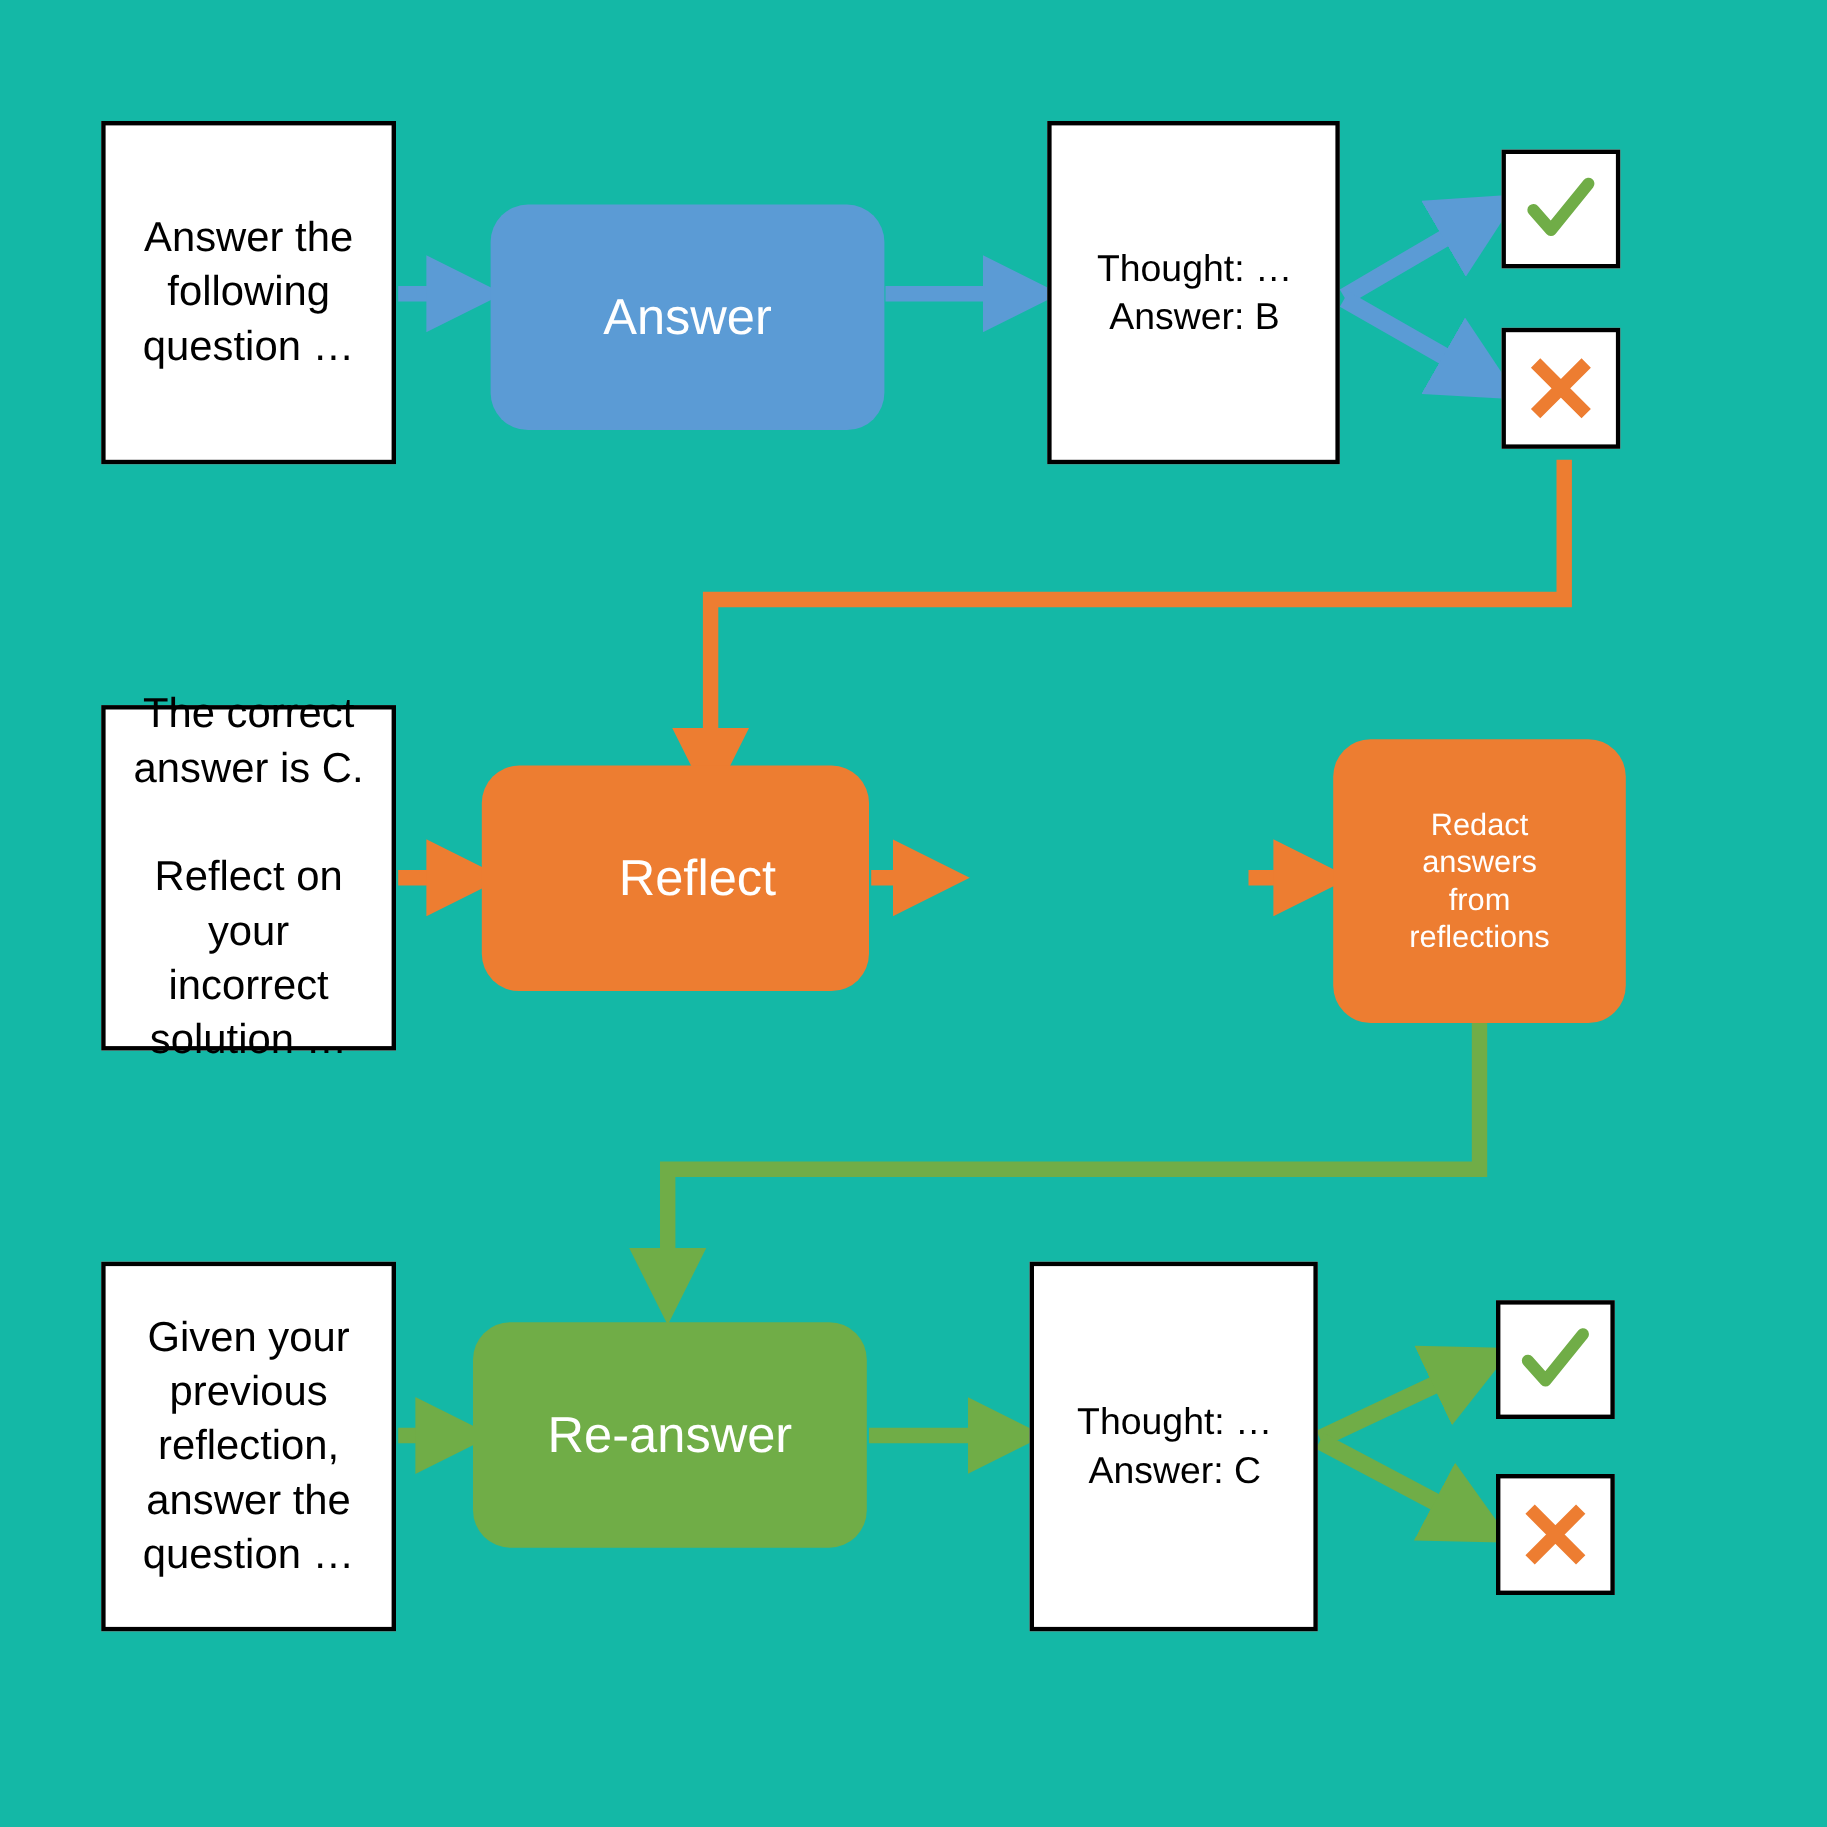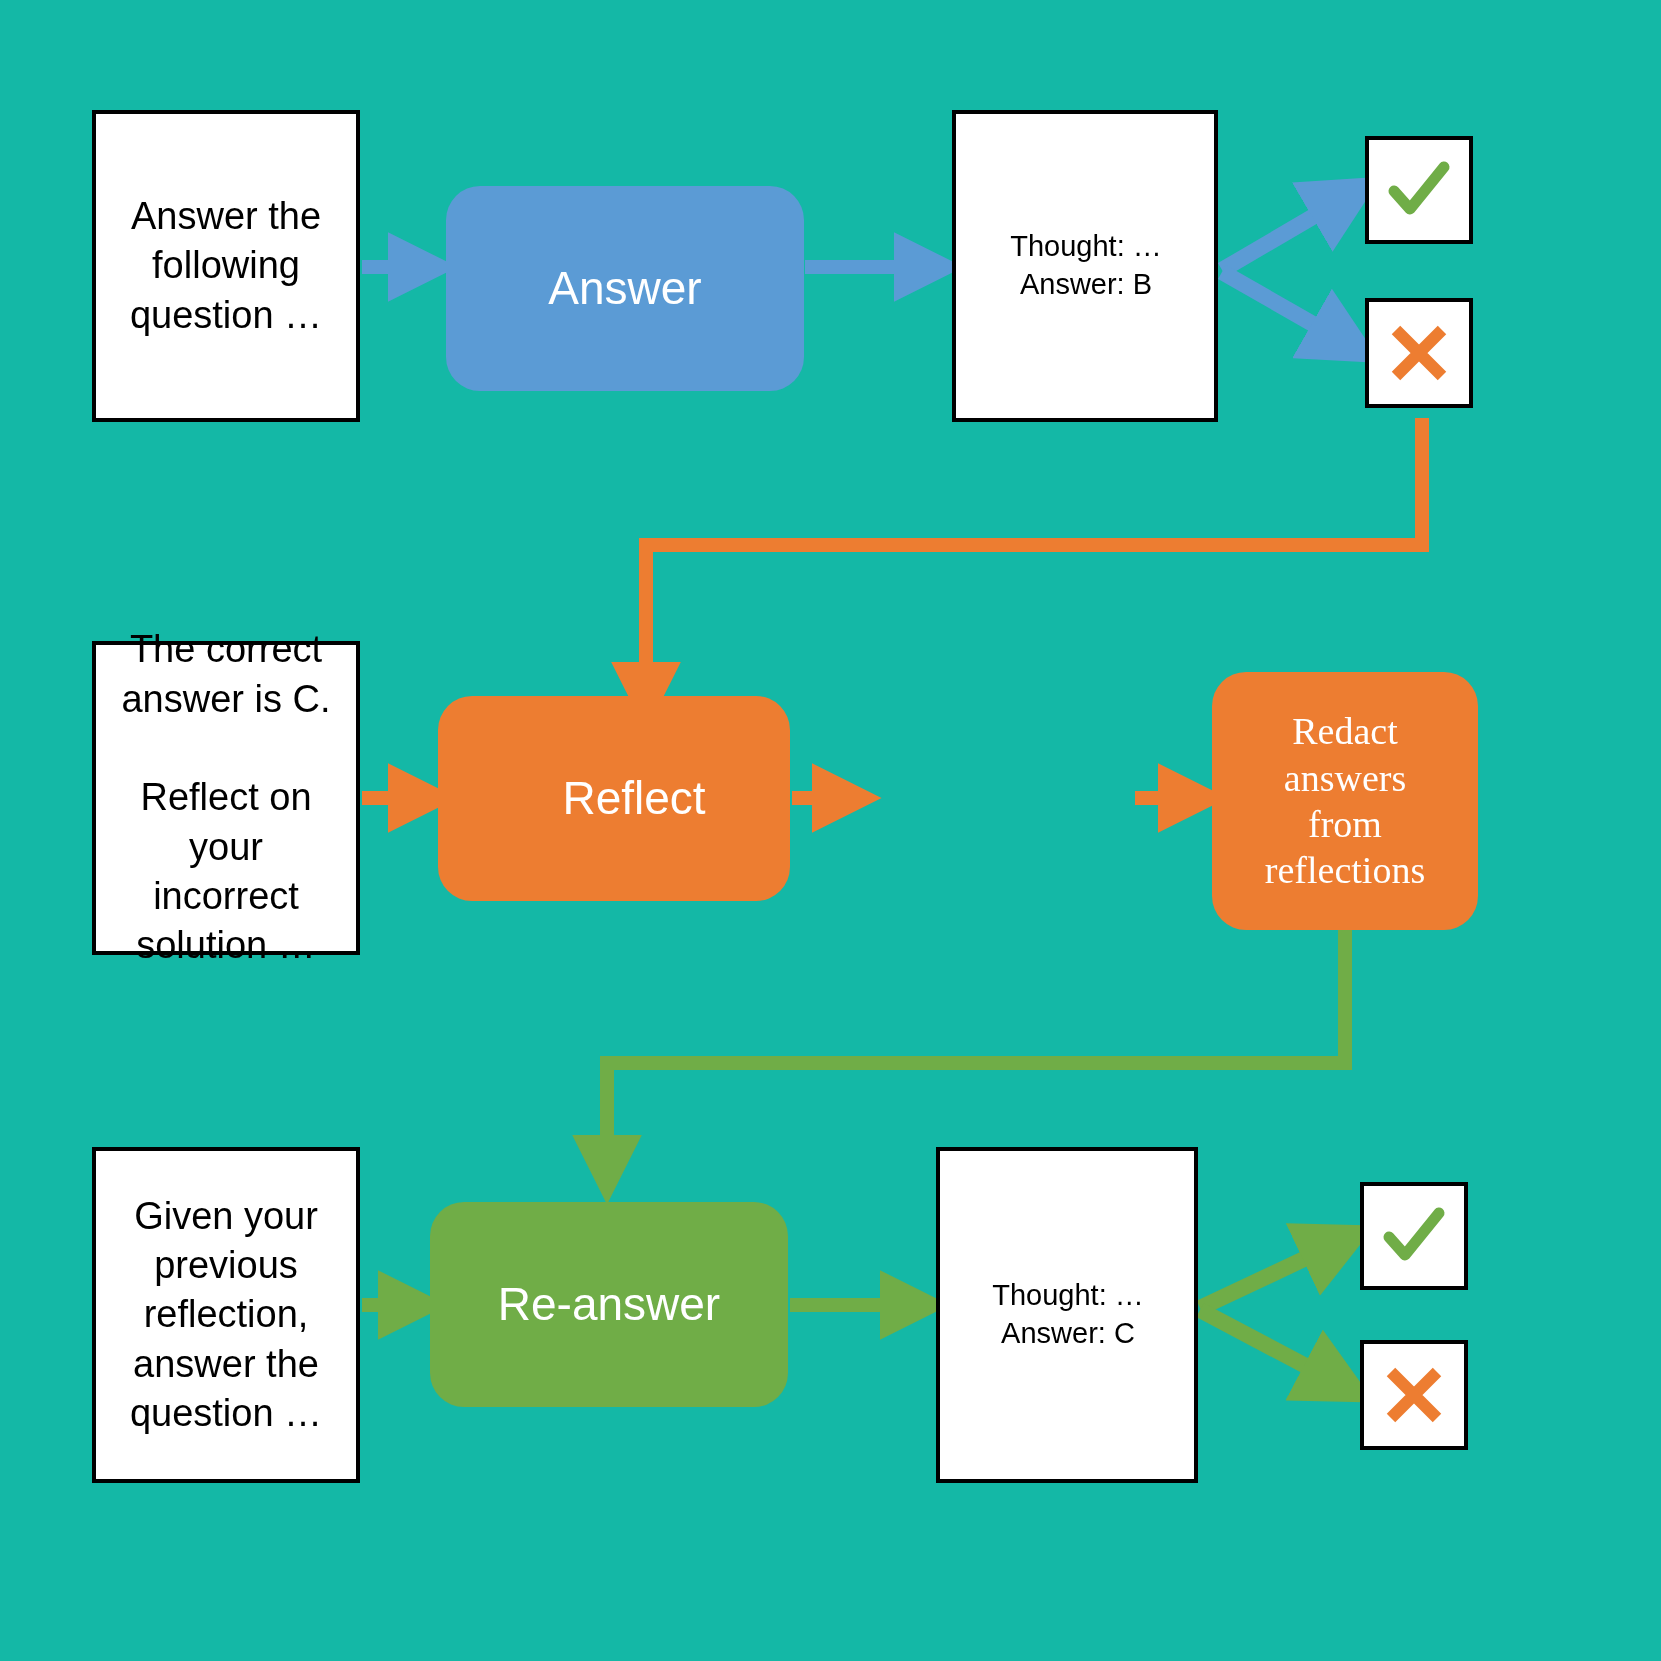--- a/index.html
+++ b/index.html
@@ -66,23 +66,23 @@
 
   .mark-box {
     background: #ffffff;
     border: 4px solid #000000;
     box-sizing: border-box;
   }
   .mark-box svg { display: block; }
 
   
   .fs-prompt   { font-size: 38px; }
-  .fs-output   { font-size: 29px; padding-left: 10px; }
+  .fs-output   { font-size: 34px; padding-left: 10px; }
   .fs-proc-lg  { font-size: 46px; }
-  .fs-proc-md  { font-size: 38px; font-family: Liberation Serif, serif; }
+  .fs-proc-md  { font-size: 28px; }
 </style>
 </head>
 <body>
 
 <div id="stage">
 
   <svg id="connectors" viewBox="0 0 1661 1661" width="1661" height="1661">
     <defs>
       <marker id="ah-blue" markerWidth="5" markerHeight="5" refX="3.6" refY="2.5" orient="auto" markerUnits="strokeWidth">
         <path d="M0,0 L5,2.5 L0,5 z" fill="#5B9BD5"></path>

